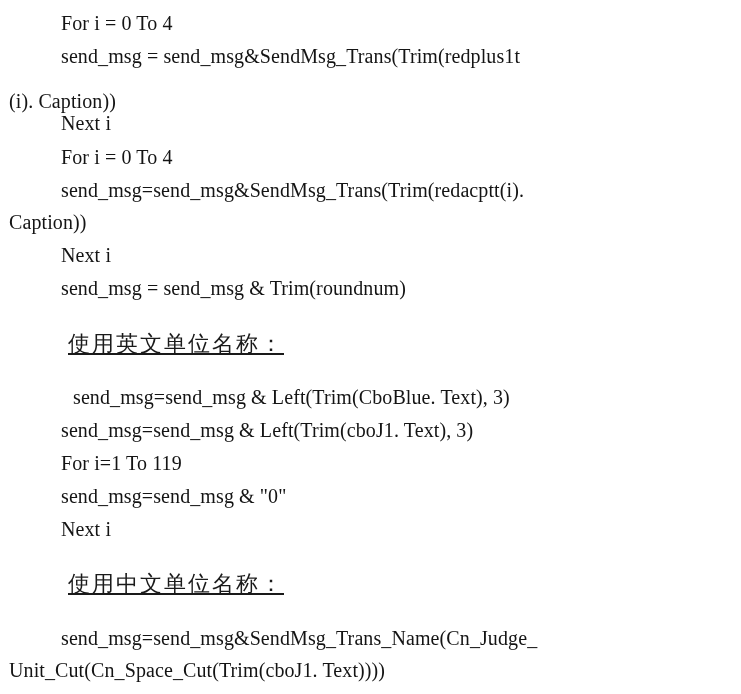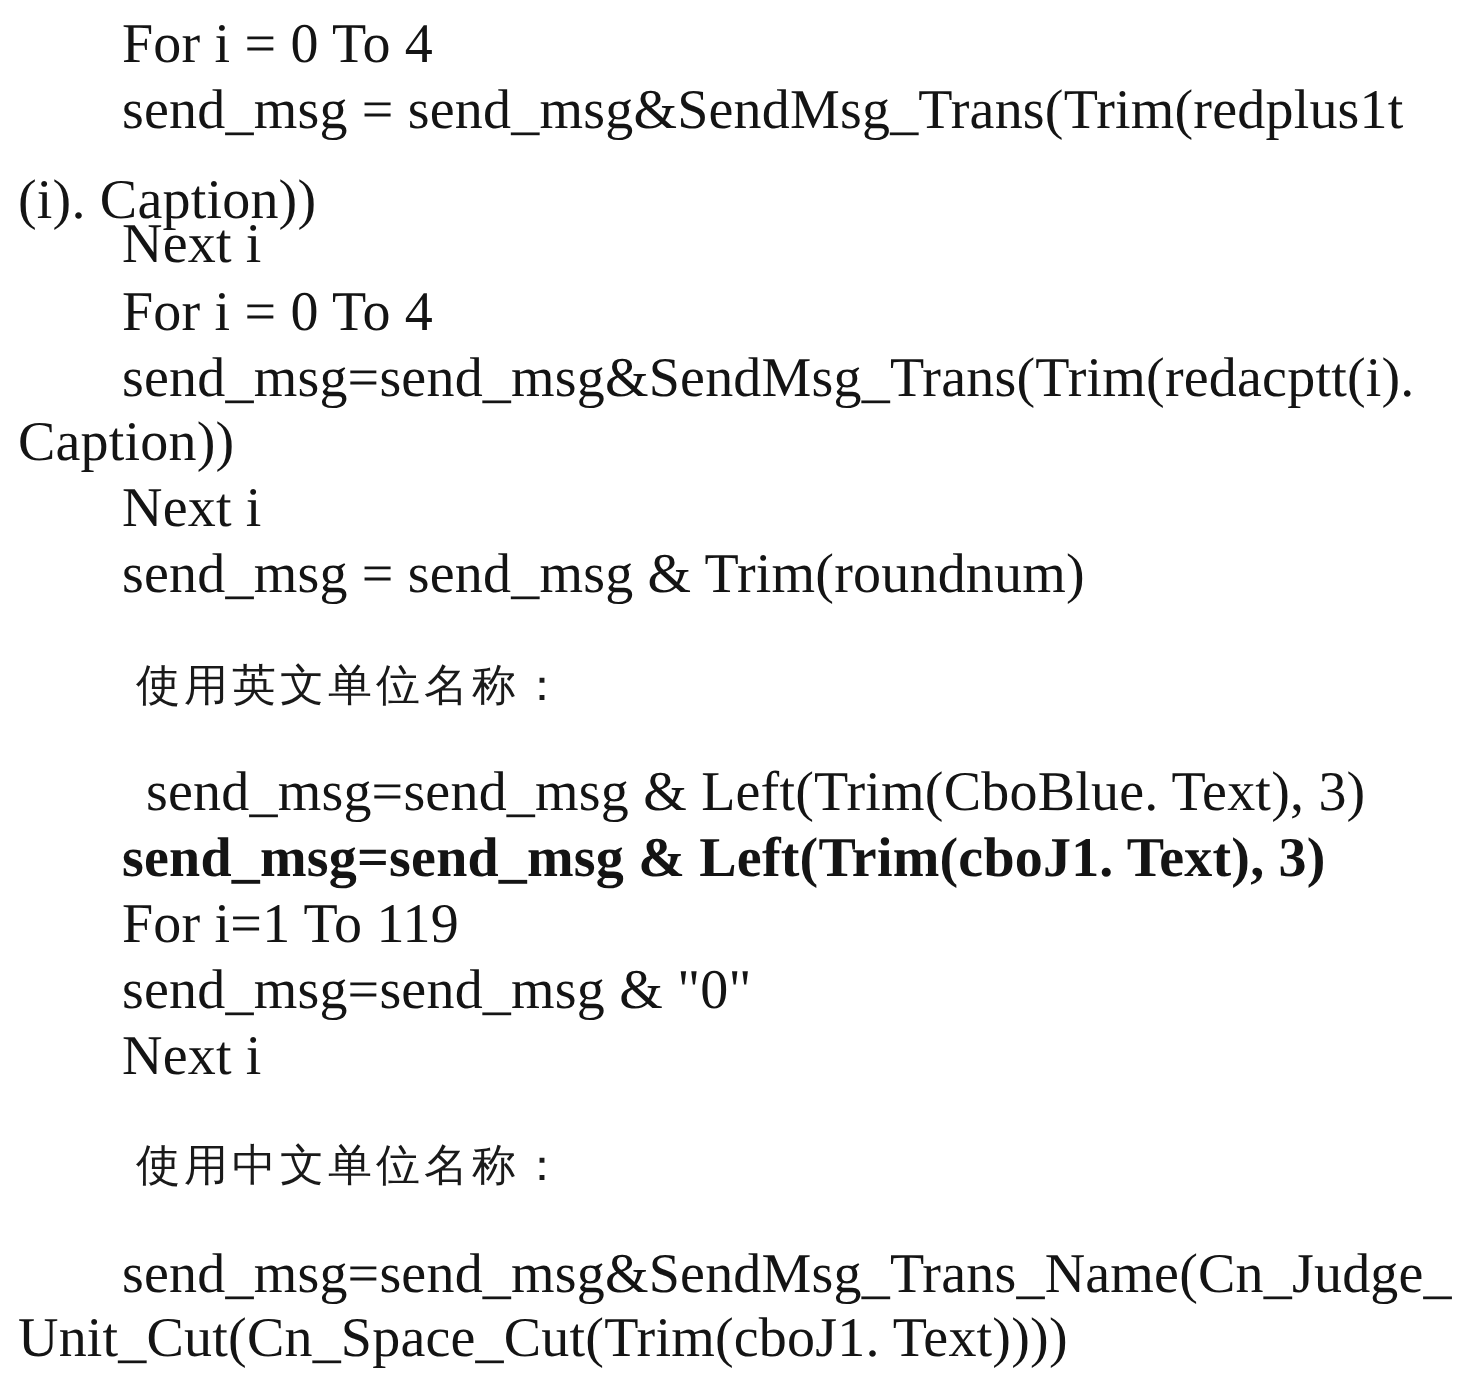--- a/index.html
+++ b/index.html
@@ -11,54 +11,55 @@
       width: 741px;
       height: 694px;
       position: relative;
       overflow: hidden;
       font-family: "Liberation Serif", "DejaVu Serif", serif;
       color: #141414;
     }
     .line {
       position: absolute;
       white-space: nowrap;
-      font-size: 28px;
+      font-size: 20px;
       line-height: 26px;
       letter-spacing: 0.1px;
     }
     .indent { left: 61px; }
     .flush { left: 9px; }
     .heading {
       position: absolute;
       left: 68px;
       font-size: 22px;
       line-height: 28px;
       letter-spacing: 2px;
       font-family: "DejaVu Sans", "Liberation Sans", sans-serif;
       color: #1a1a1a;
+      text-decoration: underline;
     }
   </style>
 </head>
 <body>
 
 <div>
   <div class="line indent" style="top:10px;">For i = 0 To 4</div>
   <div class="line indent" style="top:43px;">send_msg = send_msg&amp;SendMsg_Trans(Trim(redplus1t</div>
   <div class="line flush" style="top:76px;margin-top:12px;">(i). Caption))</div>
   <div class="line indent" style="top:110px;">Next i</div>
   <div class="line indent" style="top:144px;">For i = 0 To 4</div>
   <div class="line indent" style="top:177px;">send_msg=send_msg&amp;SendMsg_Trans(Trim(redacptt(i).</div>
   <div class="line flush" style="top:209px;">Caption))</div>
   <div class="line indent" style="top:242px;">Next i</div>
   <div class="line indent" style="top:275px;">send_msg = send_msg &amp; Trim(roundnum)</div>
 
   <div class="heading" style="top:330px;">使用英文单位名称：</div>
 
   <div class="line indent" style="top:384px;margin-left:12px;">send_msg=send_msg &amp; Left(Trim(CboBlue. Text), 3)</div>
-  <div class="line indent" style="top:417px;font-weight:bold;">send_msg=send_msg &amp; Left(Trim(cboJ1. Text), 3)</div>
+  <div class="line indent" style="top:417px;">send_msg=send_msg &amp; Left(Trim(cboJ1. Text), 3)</div>
   <div class="line indent" style="top:450px;">For i=1 To 119</div>
   <div class="line indent" style="top:483px;">send_msg=send_msg &amp; "0"</div>
   <div class="line indent" style="top:516px;">Next i</div>
 
   <div class="heading" style="top:570px;">使用中文单位名称：</div>
 
   <div class="line indent" style="top:625px;">send_msg=send_msg&amp;SendMsg_Trans_Name(Cn_Judge_</div>
   <div class="line flush" style="top:657px;">Unit_Cut(Cn_Space_Cut(Trim(cboJ1. Text))))</div>
 </div>
 

